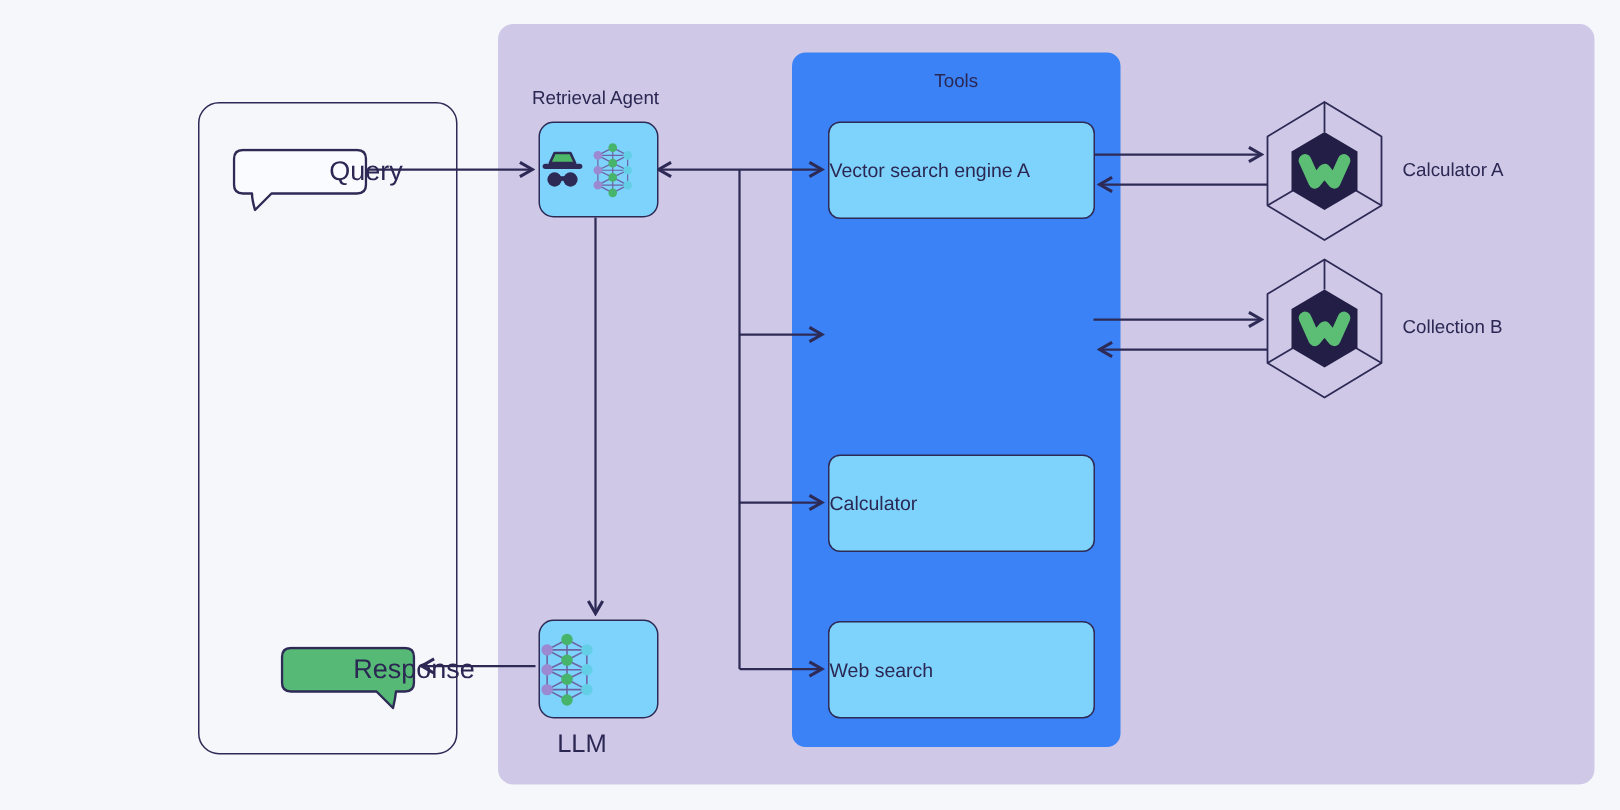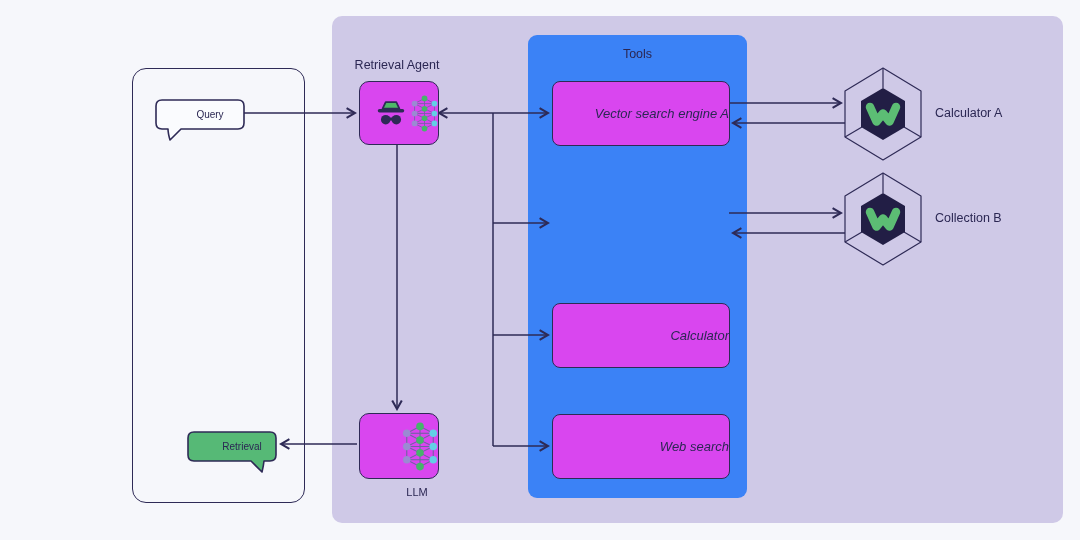--- a/index.html
+++ b/index.html
@@ -23,36 +23,36 @@
   }
   .tools-label {
     left:0; top:12px; width:100%; text-align:center; font-size:12.5px;
   }
   .io-container {
     left:132px; top:68px; width:171px; height:433px;
     border:1.2px solid #2e2a56; border-radius:14px;
   }
   .connectors { left:0; top:0; pointer-events:none; }
   .node-box {
-    background:#d946ef; border:1.5px solid #2e2a56;
-    display:flex; align-items:center; justify-content:flex-end;font-style:italic;
+    background:#7dd3fc; border:1.5px solid #2e2a56;
+    display:flex; align-items:center; justify-content:flex-start;
   }
   .agent-box { left:359px; top:81px;  width:78px; height:62px; border-radius:10px; gap:5px; }
   .llm-box   { left:359px; top:413px; width:78px; height:64px; border-radius:10px; }
   .tool-box  { left:552px; width:176px; height:63px; border-radius:8px; font-size:13px; }
   .t1{top:81px} .t2{top:192px} .t3{top:303px} .t4{top:414px}
   .agent-label { left:337px; top:58px;  width:120px; text-align:center; font-size:12.5px; }
-  .llm-label   { left:357px; top:486px; width:120px; text-align:center; font-size:11px; }
+  .llm-label   { left:328px; top:486px; width:120px; text-align:center; font-size:17px; }
   .coll-label  { left:935px; font-size:12.5px; }
   .cA{top:106px} .cB{top:211px}
   .hexA{left:843px; top:66px;}  .hexB{left:843px; top:171px;}
   .bubble { width:90px; height:45px; }
   .bubble .bubble-text {
-    position:absolute; left:10px; top:0; width:90px; height:31px;
-    line-height:31px; text-align:center; font-size:10px;
+    position:absolute; left:0; top:0; width:90px; height:31px;
+    line-height:31px; text-align:center; font-size:18px;padding-left:44px;
   }
   .q-bub { left:155px; top:99px; }
   .r-bub { left:187px; top:431px; }
 </style>
 </head>
 <body>
 
 <div class="canvas">
 
   <div class="abs panel-purple"></div>
@@ -88,21 +88,21 @@
     <svg width="90" height="45" viewBox="0 0 90 45">
       <path d="M7,1 H83 Q89,1 89,7 V24 Q89,30 83,30 H26 L15,41 Q13,34 13,30 H7 Q1,30 1,24 V7 Q1,1 7,1 Z" fill="#fafbfe" stroke="#2e2a56" stroke-width="1.6" stroke-linejoin="round"></path>
     </svg>
     <div class="bubble-text">Query</div>
   </div>
 
   <div class="abs bubble r-bub">
     <svg width="90" height="45" viewBox="0 0 90 45">
       <path d="M7,1 H83 Q89,1 89,7 V24 Q89,30 83,30 H77 Q76.5,35 75,41 L64,30 H7 Q1,30 1,24 V7 Q1,1 7,1 Z" fill="#56b976" stroke="#2e2a56" stroke-width="1.6" stroke-linejoin="round"></path>
     </svg>
-    <div class="bubble-text">Retrieval</div>
+    <div class="bubble-text">Response</div>
   </div>
 
   <div class="abs agent-label">Retrieval Agent</div>
   <div class="abs node-box agent-box">
     <svg width="30" height="27" viewBox="0 0 34 30">
       <polygon points="11,2 23,2 26.5,9.5 7.5,9.5" fill="#4db867" stroke="#2e2a56" stroke-width="2" stroke-linejoin="round"></polygon>
       <rect x="2" y="10" width="30" height="4" rx="2" fill="#2e2a56"></rect>
       <rect x="12" y="19.5" width="10" height="3.5" fill="#2e2a56"></rect>
       <circle cx="11" cy="22" r="5.4" fill="#2e2a56"></circle>
       <circle cx="23" cy="22" r="5.4" fill="#2e2a56"></circle>

